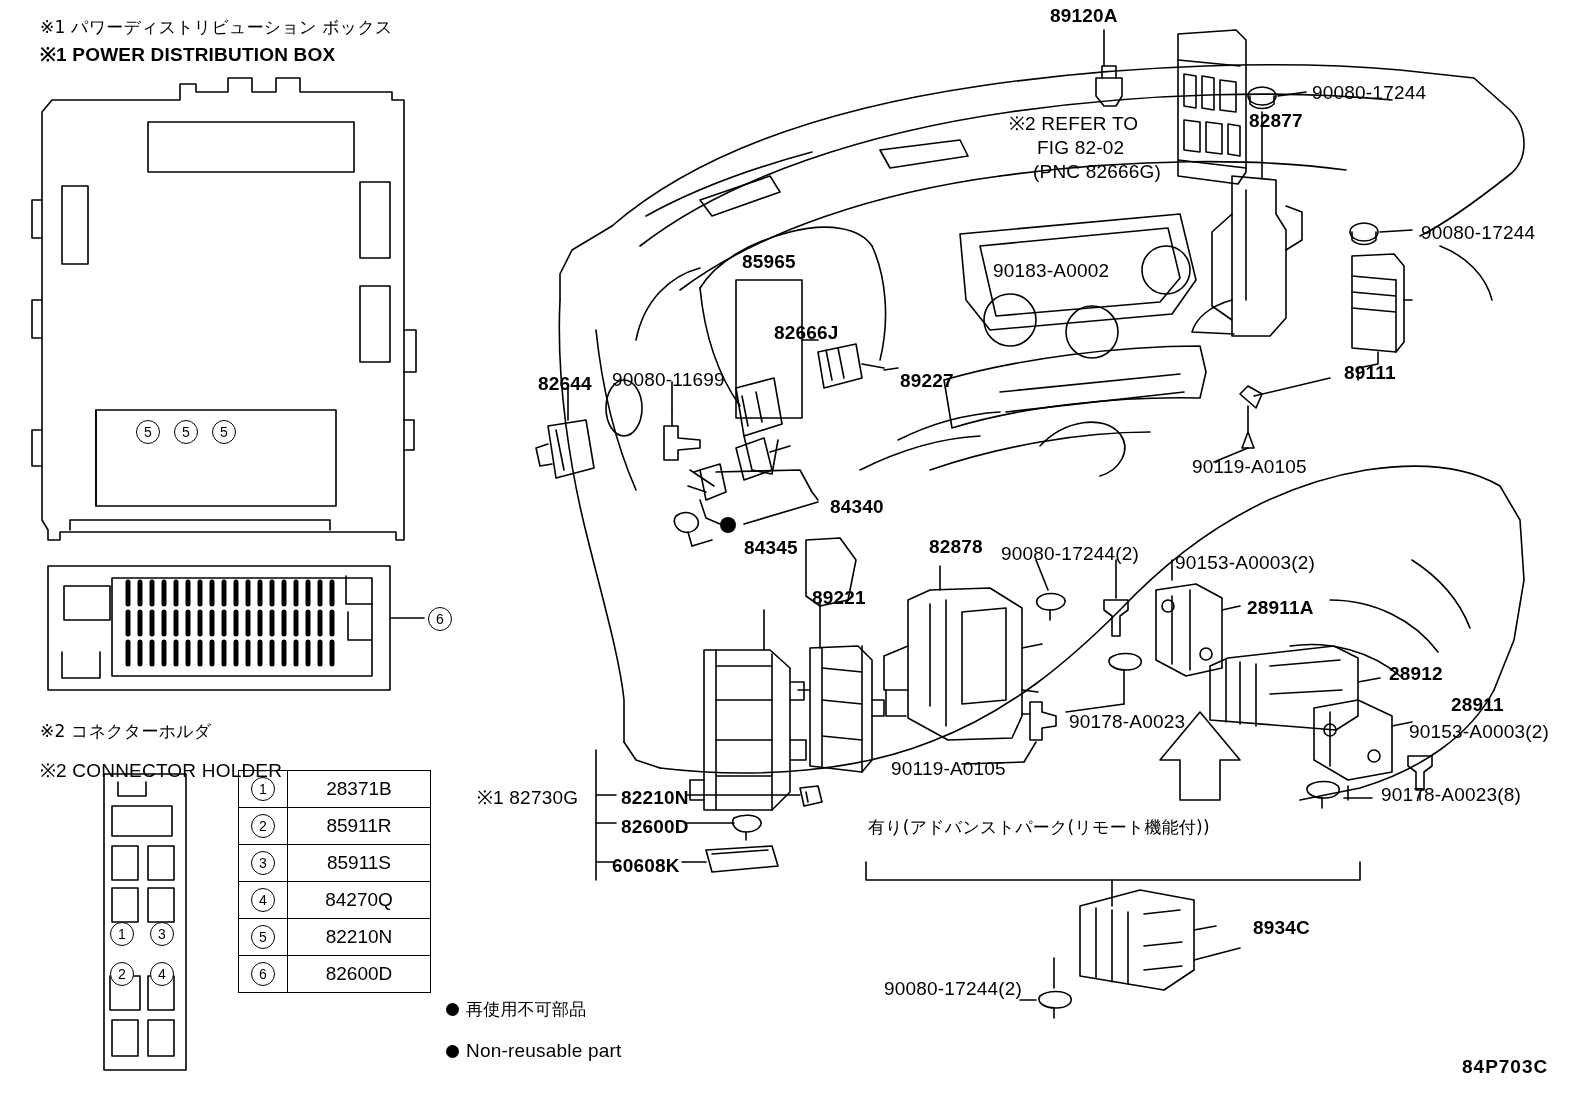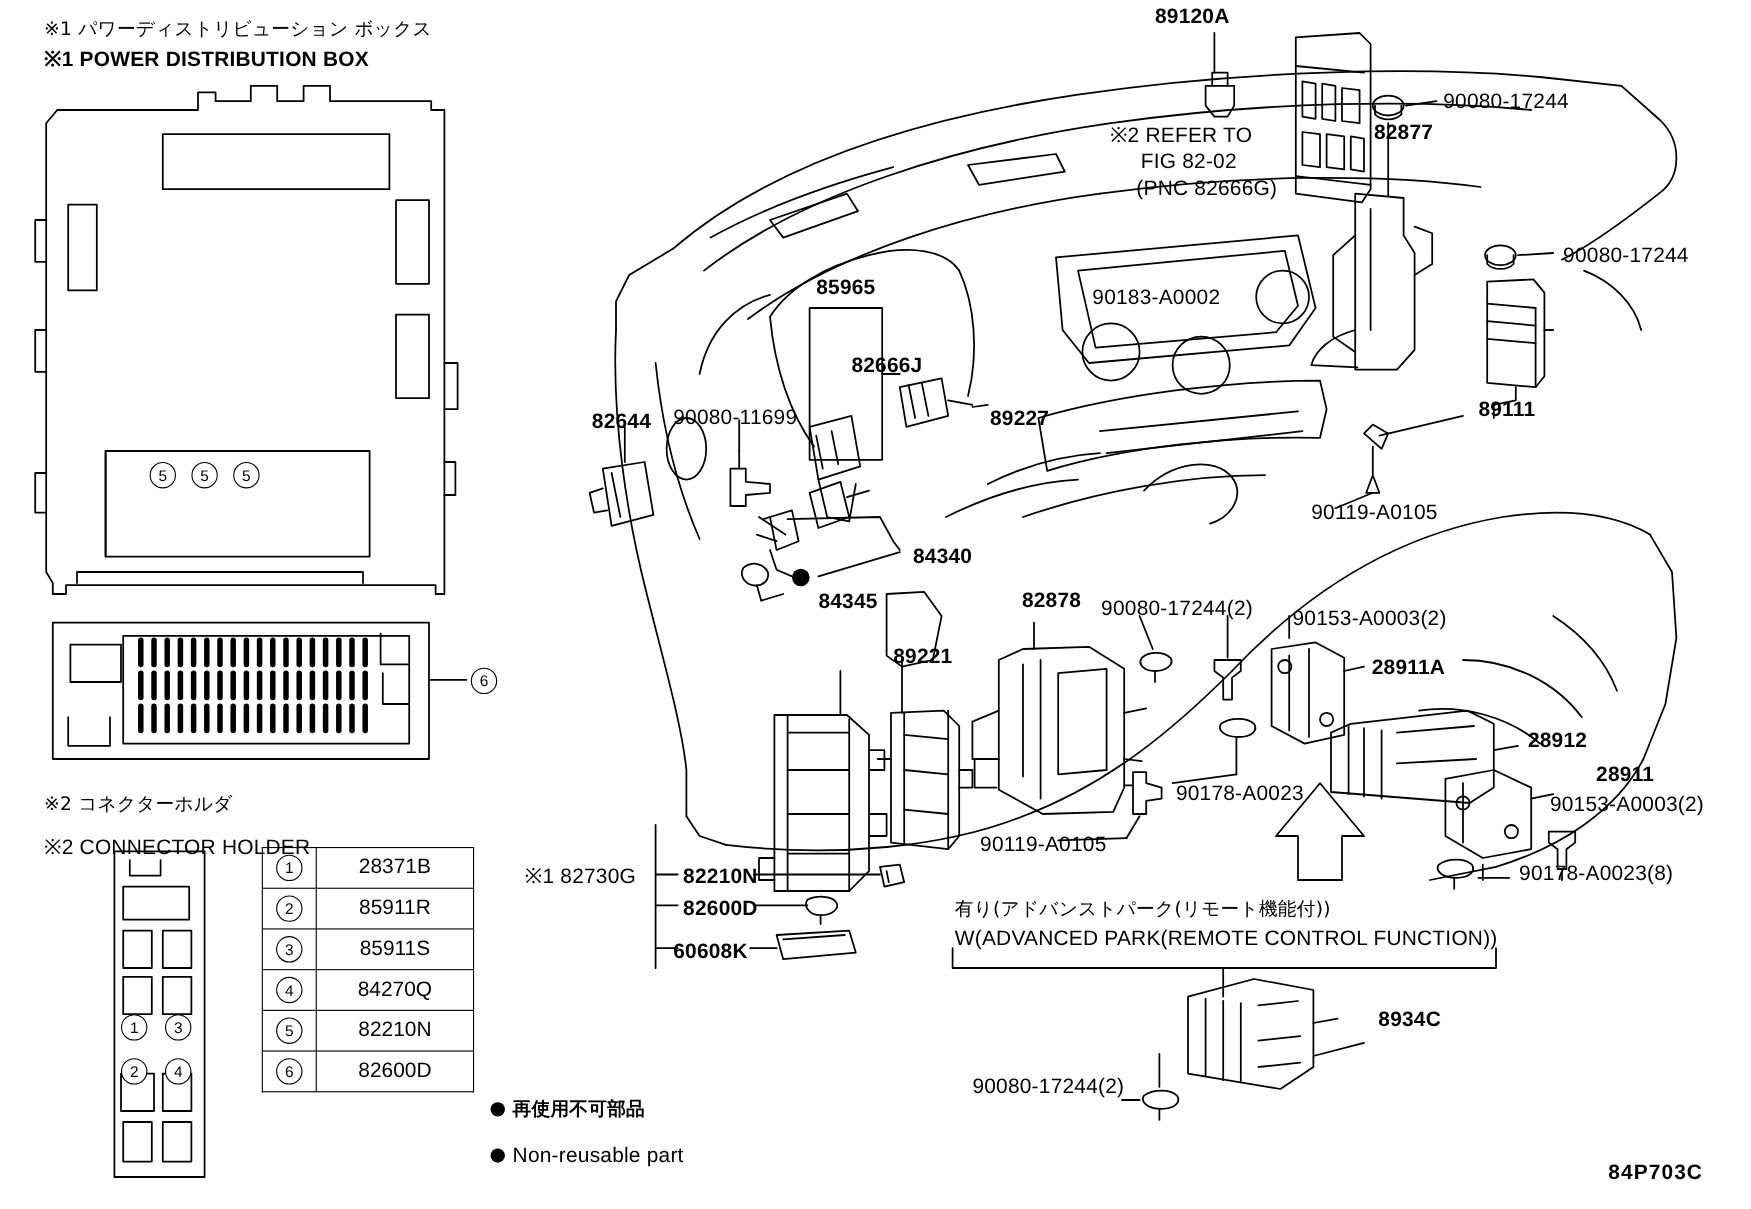--- a/index.html
+++ b/index.html
@@ -397,33 +397,32 @@
           <td class="no"><span style="display: inline-flex; align-items: center; justify-content: center; width: 22px; height: 22px; border: 1.6px solid rgb(0, 0, 0); border-radius: 50%; font-size: 14px;">5</span></td>
           <td class="pnc">82210N</td>
         </tr>
         <tr>
           <td class="no"><span style="display: inline-flex; align-items: center; justify-content: center; width: 22px; height: 22px; border: 1.6px solid rgb(0, 0, 0); border-radius: 50%; font-size: 14px;">6</span></td>
           <td class="pnc">82600D</td>
         </tr>
       </tbody>
   </table>
 
-  <div class="legend" style="left:446px;top:998px;font-weight:bold;">
+  <div class="legend" style="left:446px;top:998px;">
     <span class="dot"></span><span class="lbl jp" style="position:static;">再使用不可部品</span>
   </div>
   <div class="legend" style="left:446px;top:1040px;">
     <span class="dot"></span><span class="lbl" style="position:static;">Non-reusable part</span>
   </div>
 
   <div class="lbl" style="left:1009px;top:113px;">※2 REFER TO</div>
   <div class="lbl" style="left:1037px;top:137px;">FIG 82-02</div>
   <div class="lbl" style="left:1033px;top:161px;">(PNC 82666G)</div>
 
   <div class="lbl jp" style="left:868px;top:818px;">有り(アドバンストパーク(リモート機能付))</div>
-  <div class="lbl" style="left:868px;top:843px;">W(ADVANCED PARK(REMOTE CONTROL FUNCTION))</div>
 
   <div class="code" style="left:1462px;top:1056px;">84P703C</div>
 
   <div id="callouts">
       <div class="lbl b" style="left: 1050px; top: 5px;">89120A</div>
       <div class="lbl" style="left: 1312px; top: 82px;">90080-17244</div>
       <div class="lbl b" style="left: 1249px; top: 110px;">82877</div>
       <div class="lbl" style="left: 1421px; top: 222px;">90080-17244</div>
       <div class="lbl b" style="left: 742px; top: 251px;">85965</div>
       <div class="lbl" style="left: 993px; top: 260px;">90183-A0002</div>

